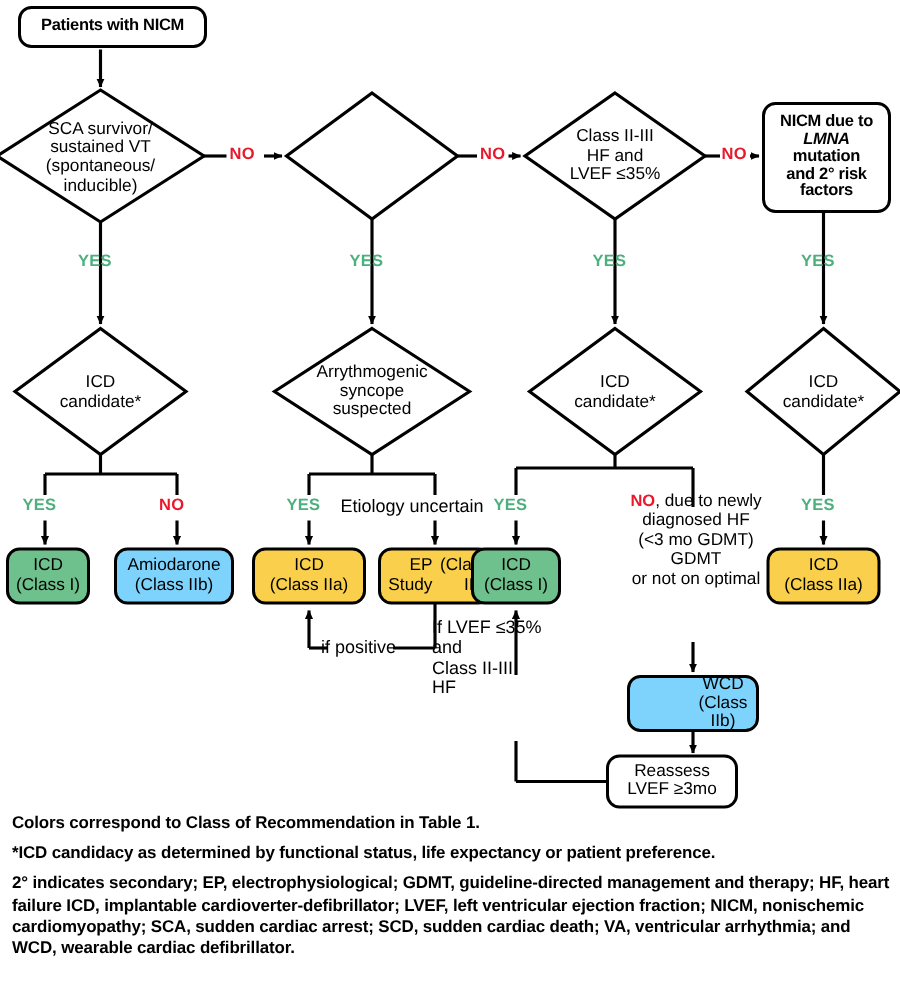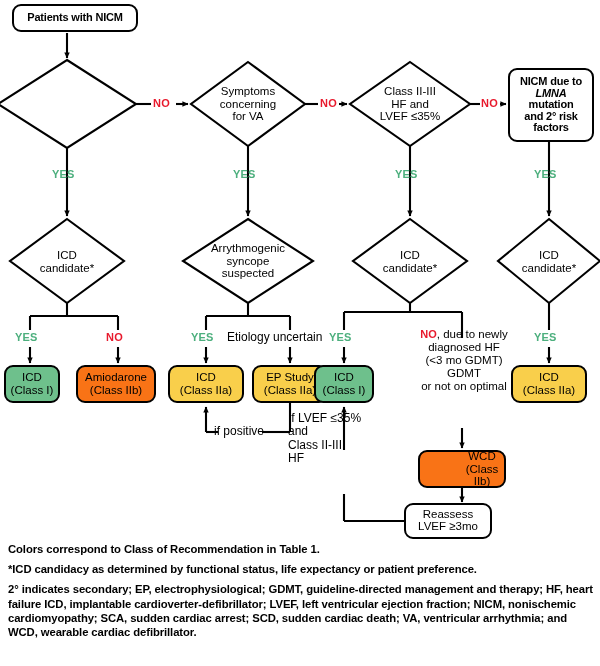--- a/index.html
+++ b/index.html
@@ -16,21 +16,21 @@
 
   
   .rbox{border:2.5px solid #000;border-radius:9px;background:#fff;
         font-weight:bold;font-size:11px;letter-spacing:-0.2px;}
   .rbox.plain{font-weight:normal;font-size:11.5px;letter-spacing:0;}
 
   
   .cbox{border:2px solid #000;border-radius:9px;font-size:11.5px;
         line-height:1.12;}
   .green{background:#6ec08c;}
-  .orange{background:#f97316;}
+  .orange{background:#7dd3fc;}
   .yellow{background:#f9cf4b;}
 
   
   .dlabel{position:absolute;text-align:center;font-size:11.5px;line-height:1.1;
           display:flex;align-items:center;justify-content:center;}
 
   .lbl{position:absolute;font-weight:bold;font-size:11px;letter-spacing:0.2px;}
   .lbl.yes{color:#4CAF7D;}
   .lbl.no{color:#E8192C;}
   .note{position:absolute;font-size:12px;line-height:1.12;text-align:left;}
@@ -120,28 +120,29 @@
       <line x1="404" y1="521" x2="344" y2="521"></line>
       <line x1="344" y1="521" x2="344" y2="494"></line>
       <line x1="344" y1="450" x2="344" y2="407" marker-end="url(#ah)"></line>
     </g>
   </svg>
 
   <div class="node rbox" style="left:12px;top:4px;width:126px;height:28px;">
     <span>Patients with NICM</span>
   </div>
 
-
-  <div class="dlabel" style="left:196px;top:78px;width:104px;height:52px;">
-    <div>
-      <div>Symptoms</div>
-      <div>concerning</div>
-      <div>for VA</div>
-    </div>
-  </div>
+  <div class="dlabel" style="left:6px;top:72px;width:122px;height:66px;">
+    <div>
+      <div>SCA survivor/</div>
+      <div>sustained VT</div>
+      <div>(spontaneous/</div>
+      <div>inducible)</div>
+    </div>
+  </div>
+
 
   <div class="dlabel" style="left:356px;top:78px;width:108px;height:52px;">
     <div>
       <div>Class II-III</div>
       <div>HF and</div>
       <div>LVEF ≤35%</div>
     </div>
   </div>
 
   <div class="node rbox" style="left:508px;top:68px;width:86px;height:74px;flex-direction:column;padding:2px;">
@@ -215,21 +216,21 @@
   <div class="node cbox orange" style="left:76px;top:365px;width:80px;height:38px;flex-direction:column;">
     <span>Amiodarone</span>
     <span>(Class IIb)</span>
   </div>
 
   <div class="node cbox yellow" style="left:168px;top:365px;width:76px;height:38px;flex-direction:column;">
     <span>ICD</span>
     <span>(Class IIa)</span>
   </div>
 
-  <div class="node cbox yellow" style="left:252px;top:365px;width:76px;height:38px;flex-direction:column;text-align:right;">
+  <div class="node cbox yellow" style="left:252px;top:365px;width:76px;height:38px;flex-direction:row;text-align:right;">
     <span>EP Study</span>
     <span>(Class IIa)</span>
   </div>
 
   <div class="node cbox green" style="left:314px;top:365px;width:60px;height:38px;flex-direction:column;">
     <span>ICD</span>
     <span>(Class I)</span>
   </div>
 
   <div class="node cbox yellow" style="left:511px;top:365px;width:76px;height:38px;flex-direction:column;">

